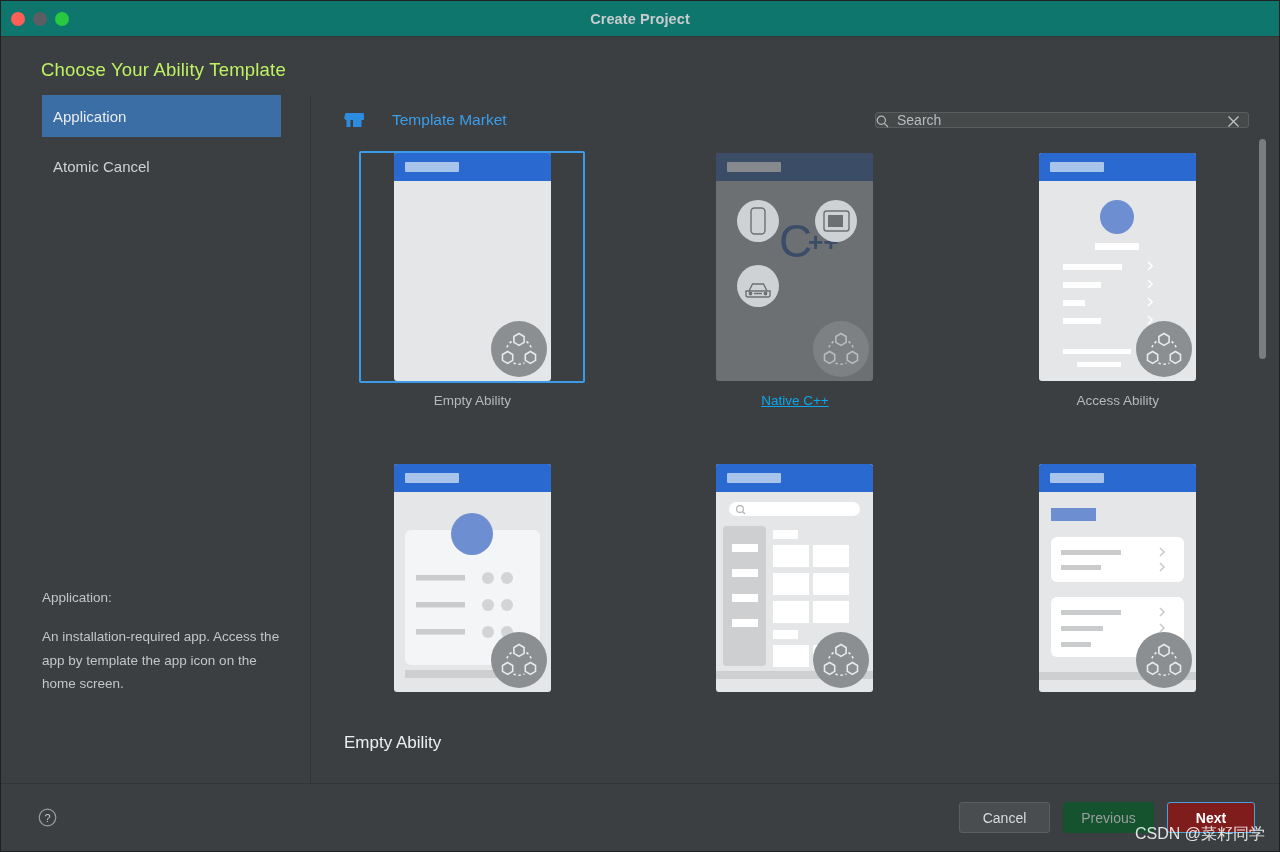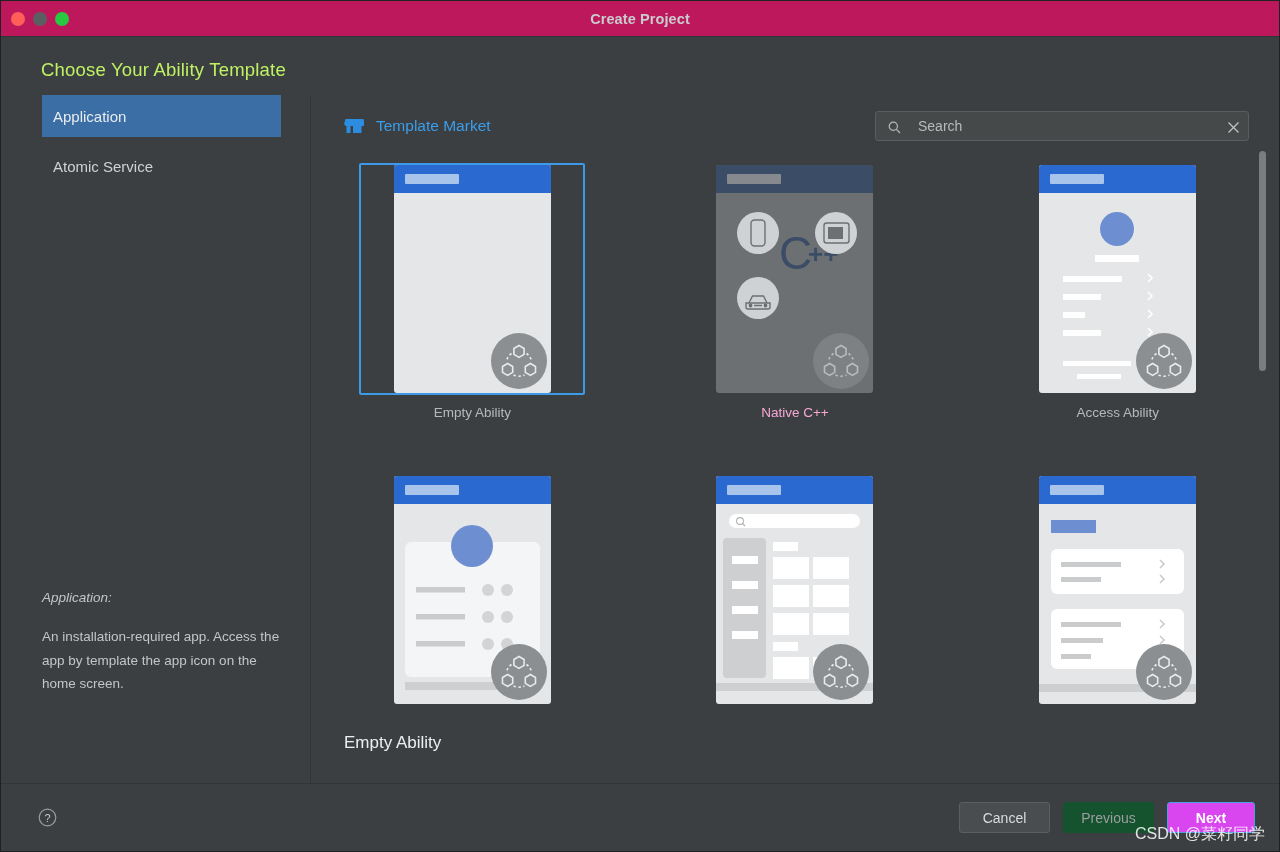--- a/index.html
+++ b/index.html
@@ -12,21 +12,21 @@
   .window {
     position: absolute; left: 0; top: 0;
     width: 1280px; height: 852px;
     background: #3c3f41;
     border: 1px solid #1f2123;
     display: flex; flex-direction: column;
   }
   
   .titlebar {
     height: 36px; flex: 0 0 36px;
-    background: #be185d;
+    background: #0f766e;
     border-bottom: 1px solid #323537;
     position: relative;
     display: flex; align-items: center;
   }
   .traffic { display: flex; gap: 8px; padding-left: 10px; align-items: center; }
   .dot { width: 14px; height: 14px; border-radius: 50%; }
   .dot.close { background: #ff5f57; }
   .dot.min   { background: #5c5f61; }
   .dot.max   { background: #28c840; }
   .title {
@@ -57,39 +57,39 @@
     font-size: 15px; color: #cfd2d4;
     cursor: default;
   }
   .cat.selected { background: #3a6ea5; color: #e9ecef; }
   .cat.plain { margin-top: 2px; }
   .desc {
     margin-top: auto;
     padding: 0 24px 88px 41px;
     font-size: 13.5px; color: #c3c6c8; line-height: 1.72;
   }
-  .desc .lead { margin-bottom: 16px; font-style: italic; }
+  .desc .lead { margin-bottom: 16px; }
 
   
   .rightpane {
     flex: 1 1 auto; position: relative;
     display: flex; flex-direction: column; min-width: 0;
   }
   .market-row {
     display: flex; align-items: center; justify-content: space-between;
     padding: 16px 30px 0 33px;
   }
-  .market { display: flex; align-items: center; gap: 12px; justify-content: center; }
+  .market { display: flex; align-items: center; gap: 28px; justify-content: center; }
   .market-label { font-size: 15.5px; color: #3a9eea; }
   .store-icon { width: 20px; height: 18px; display: block; }
 
   .searchbox {
-    width: 374px; height: 30px;
+    width: 374px; height: 16px;
     background: #45494a; border: 1px solid #5a5d5f; border-radius: 3px;
-    display: flex; align-items: center; padding: 0 8px 0 12px; gap: 17px;
+    display: flex; align-items: center; padding: 0 8px 0 0; gap: 8px;
   }
   .searchbox .txt {
     flex: 1 1 auto; font-size: 14px; color: #b8bbbd;
   }
   .mag { width: 13px; height: 13px; flex: 0 0 13px; }
   .xicon { width: 13px; height: 13px; flex: 0 0 13px; cursor: pointer; }
 
   
   .grid-wrap { position: relative; flex: 1 1 auto; min-height: 0; }
   .grid {
@@ -104,21 +104,21 @@
   .thumbframe {
     width: 226px; height: 232px;
     display: flex; align-items: center; justify-content: center;
     border: 2px solid transparent; border-radius: 2px;
     cursor: pointer;
   }
   .thumbframe.selected { border-color: #3d9ae8; }
   .tile-label {
     margin-top: 10px; font-size: 13.5px; color: #b6b9bb;
   }
-  .tile.dim .tile-label { color: #f9a8d4; }
+  .tile.dim .tile-label { color: #0ea5e9; text-decoration: underline; }
 
   
   .phone {
     width: 157px; height: 228px; position: relative;
     background: #e4e6e8; border-radius: 3px; overflow: hidden;
   }
   .phone.dark { background: #6d7073; }
   .phone .bar { height: 28px; background: #2a6ad0; position: relative; }
   .phone.dark .bar { background: #3b4c66; }
   .phone .bar .pill {
@@ -163,21 +163,21 @@
   .btns { margin-left: auto; display: flex; gap: 13px; align-items: center; text-align: right; }
   .btn {
     height: 31px; min-width: 91px; padding: 0 16px;
     border-radius: 3px; font-size: 14px;
     display: flex; align-items: center; justify-content: center;
     cursor: pointer; border: 1px solid transparent;
   }
   .btn.cancel { background: #4a4d4f; border-color: #5c5f61; color: #d8dbdd; }
   .btn.previous { background: #14532d; color: #9b9e9f; }
   .btn.next {
-    background: #d946ef; border-color: #4a9fe0; color: #ffffff; font-weight: bold;
+    background: #7f1d1d; border-color: #4a9fe0; color: #ffffff; font-weight: bold;
     min-width: 88px;
   }
   .watermark {
     position: absolute; right: 14px; bottom: 6px;
     font-size: 16px; color: #ffffff; opacity: .85;
     font-family: "Liberation Sans", sans-serif;
     pointer-events: none;
   }
 </style>
 </head>
@@ -199,21 +199,21 @@
     <div class="heading">Choose Your Ability Template</div>
 
     <div class="content">
 
       <div class="leftpane">
         <div class="cat-list">
           <div class="cat selected">
             <span>Application</span>
           </div>
           <div class="cat plain">
-            <span>Atomic Service</span>
+            <span>Atomic Cancel</span>
           </div>
         </div>
         <div class="desc">
           <div class="lead">Application:</div>
           <div>An installation-required app. Access the app by template the app icon on the home screen.</div>
         </div>
       </div>
 
       <div class="rightpane">
 

